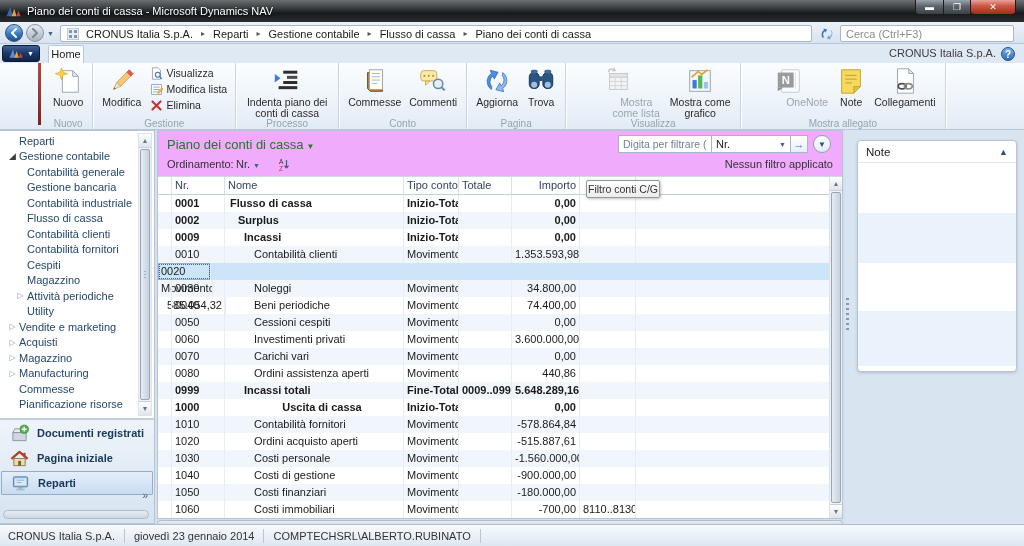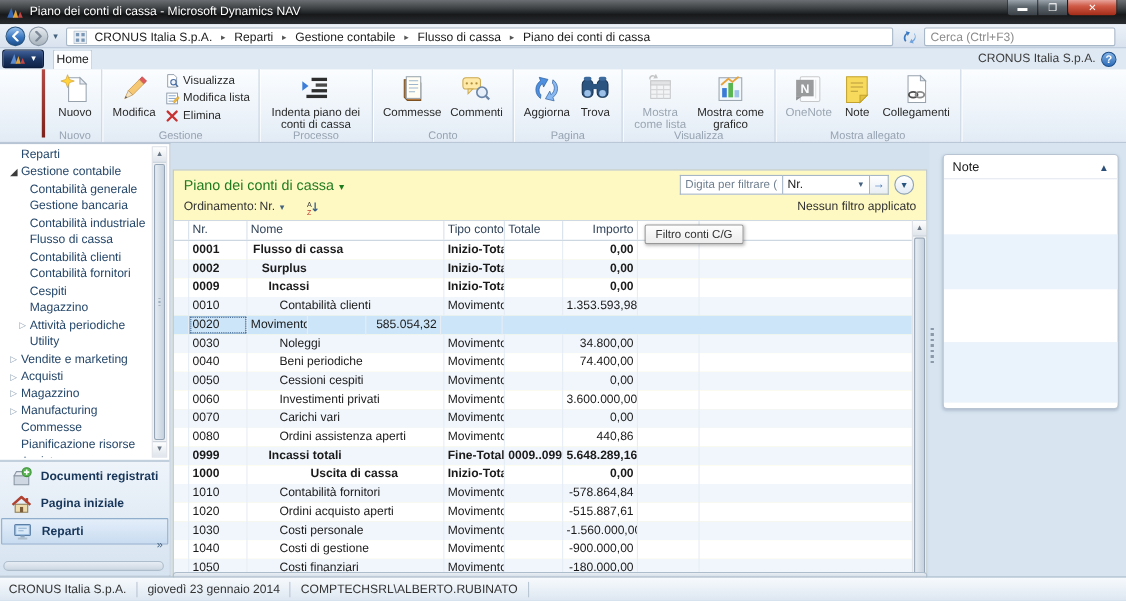--- a/index.html
+++ b/index.html
@@ -67,21 +67,21 @@
     color:#96a3b1; font-size:10px; }
   .rib-buttons { display:flex; align-items:flex-start; height:53px; }
   .rib-btn-big { display:flex; flex-direction:column; align-items:center; padding:1px 3px;
     border:1px solid transparent; border-radius:2px; cursor:default; }
   .rib-btn-big .rib-icon { width:30px; height:30px; }
   .rib-btn-big .rib-label { font-size:10.5px; color:#2b2b2b; text-align:center; line-height:11px; margin-top:1px; }
   .rib-small-col { display:flex; flex-direction:column; justify-content:flex-start; margin-left:2px; padding-top:1px; }
   .rib-btn-small { display:flex; align-items:center; height:16px; padding:0 3px; }
   .rib-btn-small .rib-icon { width:13px; height:13px; margin-right:3px; }
   .rib-btn-small .rib-label { font-size:10.5px; color:#2b2b2b; white-space:nowrap; }
-  .rib-disabled .rib-label { color:#9aa6b2; }
+  .rib-disabled .rib-label { color:#9aa6b2;margin-left:36px; }
   .rib-disabled .rib-icon { filter:grayscale(1) opacity(.55); }
   .w84 .rib-label { width:84px; }  .w50 .rib-label { width:50px; }  .w62 .rib-label { width:62px; }
 
   
   .sidebar { position:absolute; left:0; top:130px; width:155px; bottom:22px; background:#fff;
     border:1px solid #b6c4d4; border-left:none; }
   .tree { position:absolute; left:0; top:2px; width:138px; height:283px; overflow:hidden; }
   .tree-item { height:15.5px; display:flex; align-items:center; white-space:nowrap; color:#25476a; cursor:default; }
   .tree-arrow { width:13px; font-size:8px; text-align:center; flex:0 0 auto; }
   .tree-arrow.expanded { color:#3c3c3c; font-size:9px; }
@@ -100,22 +100,22 @@
     background:linear-gradient(#eef4fa, #d6e3f0); }
   .footer-item { height:24px; display:flex; align-items:center; padding-left:9px; margin:1px 1px;
     color:#17365a; font-weight:bold; cursor:default; }
   .footer-item .ficon { width:19px; height:19px; margin-right:8px; flex:0 0 auto; }
   .footer-item.selected { background:linear-gradient(#e4eefa,#c9dcf0); border:1px solid #91aecd; border-radius:1px; }
   .footer-chevron { position:absolute; right:6px; bottom:22px; color:#44617e; font-size:10px; }
   .sidebar-hscroll { position:absolute; left:3px; right:5px; bottom:4px; height:9px;
     background:linear-gradient(#e8edf3,#ccd7e3); border:1px solid #aebdcc; border-radius:5px; }
 
   
-  .content { position:absolute; left:157px; top:130px; width:686px; height:389px; background:#fef9c3;
-    border:1px solid #b6c4d4;margin-top:24px; }
+  .content { position:absolute; left:157px; top:130px; width:686px; height:389px; background:#f0abfc;
+    border:1px solid #b6c4d4; }
   .page-title { position:absolute; left:9px; top:6px; color:#1e7b1e; font-size:13px; cursor:default; }
   .page-title .caret { font-size:8px; color:#1e7b1e; margin-left:3px; }
   .filter-box { position:absolute; left:460px; top:4px; height:18px; display:flex; }
   .filter-input { width:93px; height:18px; border:1px solid #a7b6c6; border-right:none; background:#fff; }
   .filter-input input { width:100%; height:100%; border:none; outline:none; background:transparent;
     font-family:inherit; font-size:10.5px; padding:0 4px; }
   .filter-input input::placeholder { color:#6f7f8f; }
   .filter-field { width:80px; height:18px; border:1px solid #a7b6c6; background:#fff; display:flex;
     align-items:center; justify-content:space-between; padding:0 4px; }
   .filter-field .caret { font-size:7px; color:#44617e; }
@@ -131,36 +131,36 @@
   .sort-icon { position:absolute; left:118px; top:0; width:14px; height:14px; }
   .filter-status { position:absolute; right:9px; color:#333; }
 
   
   .grid { position:absolute; left:0; top:45px; right:13px; bottom:0; overflow:hidden;
     border-top:1px solid #cfd9e3; }
   .thead { display:flex; height:18px; background:#fff; border-bottom:1px solid #c3cfdb; }
   .th { font-size:11px; color:#33455a; padding:2px 3px 0; border-right:1px solid #d8e1ea; white-space:nowrap; overflow:hidden; }
   .trow { display:flex; height:17px; line-height:17px; background:#fff; }
   .trow.alt { background:#f1f6fc; }
-  .trow.selrow { background:#cde5f8; }
+  .trow.selrow { background:#cde5f8;flex-direction:column; }
   .trow.bold { font-weight:bold; }
   .td { border-right:1px solid #e6edf4; white-space:nowrap; overflow:hidden; padding:0 3px; color:#1a1a1a; }
   .c-sel { width:14px; flex:0 0 auto; }
   .c-nr { width:53px; flex:0 0 auto; }
   .c-nome { width:179px; flex:0 0 auto; }
   .c-tipo { width:55px; flex:0 0 auto; }
   .c-tot { width:53px; flex:0 0 auto; }
   .c-imp { width:68px; flex:0 0 auto; text-align:right; }
   .c-fil { width:56px; flex:0 0 auto; }
   .c-fill { flex:1 1 auto; border-right:none; }
   .focus-cell { outline:1px dotted #41658c; outline-offset:-2px; box-shadow:inset 0 0 0 1px #8fb2d4; }
   .vscroll { position:absolute; right:0; top:45px; bottom:0; width:13px; background:#f0f2f5;
     border-left:1px solid #dfe3e8; border-top:1px solid #cfd9e3; }
   .vscroll .sb-thumb { top:15px; bottom:15px; }
-  .tooltip { position:absolute; left:428px; top:49px; width:90px; height:18px;
+  .tooltip { position:absolute; left:428px; top:49px; width:74px; height:18px;
     background:linear-gradient(#fefefe,#ececec); border:1px solid #979797; border-radius:2px;
     box-shadow:1px 1px 3px rgba(0,0,0,.25); font-size:10.5px; color:#333; text-align:center;
     line-height:16px; z-index:5; white-space:nowrap; }
   .hscroll-main { position:absolute; left:157px; top:520px; width:686px; height:7px;
     background:linear-gradient(#e8edf3,#ccd7e3); border:1px solid #aebdcc; border-radius:4px; }
 
   
   .notes-region { position:absolute; left:845px; top:130px; right:0; bottom:22px; background:#d8e5f1; }
   .notes-card { position:absolute; left:12px; top:10px; width:160px; height:232px; background:#fff;
     border:1px solid #b9c4d2; border-radius:4px; box-shadow:0 1px 3px rgba(60,80,110,.25); overflow:hidden; }

